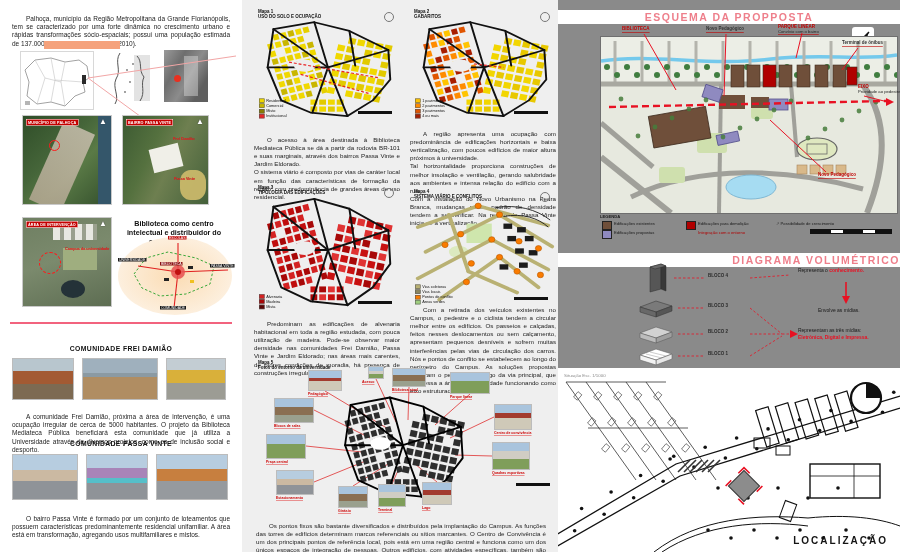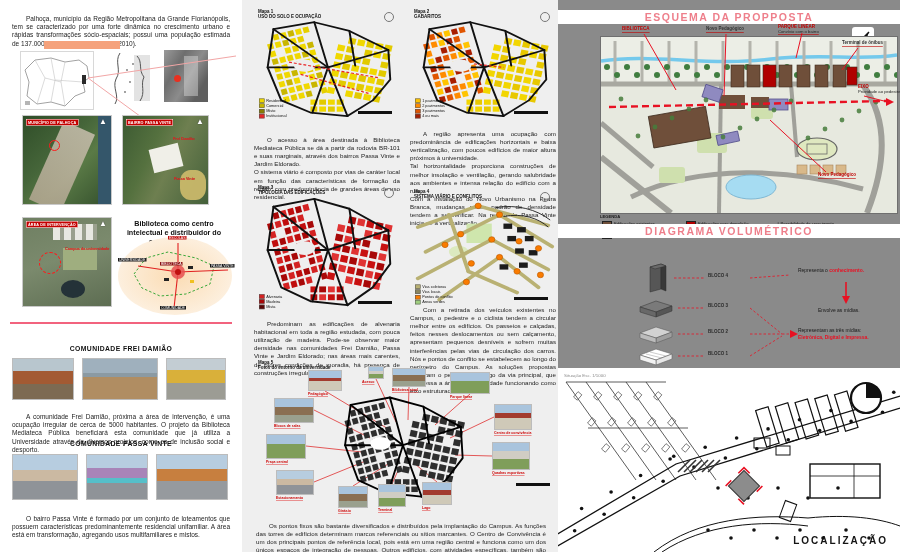--- a/index.html
+++ b/index.html
@@ -977,21 +977,21 @@
   <span class="lchip" style="left:128px;top:221px;background:#b00000;"></span>
   <span class="legtxt" style="left:140px;top:221px;">Edificações para demolição</span>
   <span class="legtxt" style="left:140px;top:230px;color:#b00000;">Integração com o entorno</span>
   <span class="legtxt" style="left:218px;top:221px;">
     <span style="color:#444;">↗ </span><span>Possibilidade de crescimento</span></span>
   <div class="abs" style="left:252px;top:229px;width:82px;height:5px;background:#111;">
     <div style="position:absolute;left:20px;top:0;width:14px;height:5px;background:#fff;border:1px solid #111;box-sizing:border-box;"></div>
     <div style="position:absolute;left:52px;top:0;width:14px;height:5px;background:#fff;border:1px solid #111;box-sizing:border-box;"></div>
   </div>
 
-  <div class="band" style="top:224px;">
+  <div class="band" style="top:253px;justify-content:flex-end;">
     <span>DIAGRAMA VOLUMÉTRICO</span>
   </div>
 
   <div class="abs" style="left:0;top:254px;width:342px;height:112px;">
     <svg class="abs" style="left:0;top:0;pointer-events:none;" width="342" height="112">
       <g stroke="#e81123" stroke-width="0.8" stroke-dasharray="2.5 2">
         <line x1="116" y1="24" x2="146" y2="24"></line>
           <line x1="192" y1="24" x2="232" y2="21"></line>
         <line x1="120" y1="54" x2="146" y2="54"></line>
           <line x1="192" y1="54" x2="224" y2="80"></line>

